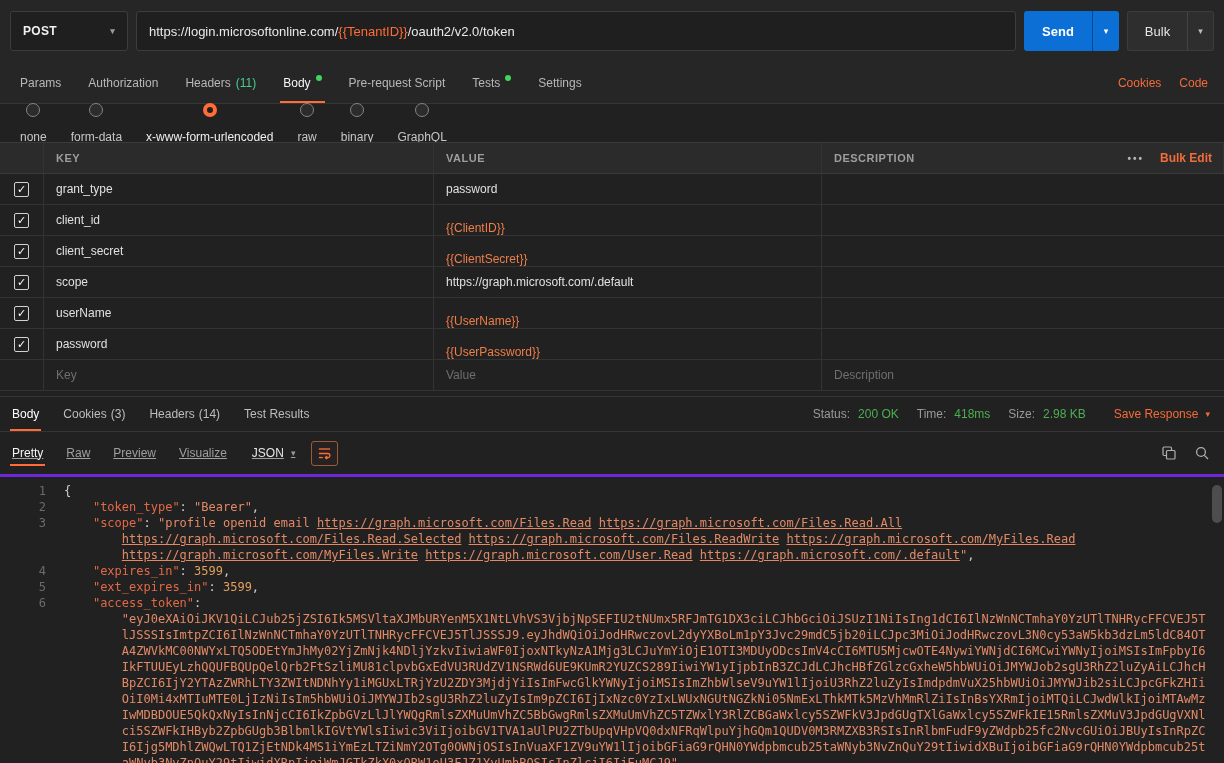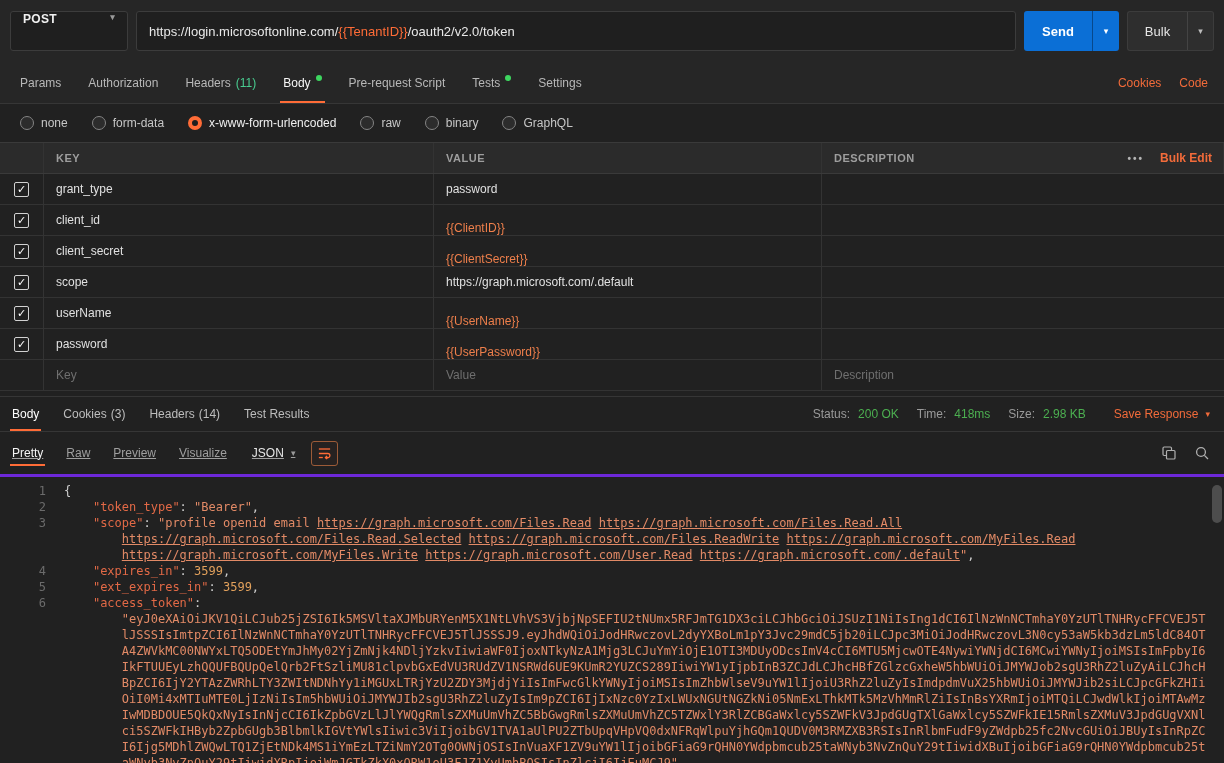--- a/index.html
+++ b/index.html
@@ -6,21 +6,21 @@
   html,body { background:#1a1a1a; }
   .app {
     width:1224px; height:763px; overflow:hidden; position:relative;
     background:#212121; color:#e0e0e0;
     font-family:"Liberation Sans", sans-serif; font-size:12px;
   }
   
   .request-bar { height:62px; background:#262626; display:flex; align-items:center; padding:0 10px; gap:8px; }
   .method-select {
     width:118px; height:40px; background:#1f1f1f; border:1px solid #3c3c3c; border-radius:3px;
-    display:flex; justify-content:space-between; padding:0 12px;
+    display:flex; align-items:center; justify-content:space-between; padding:0 12px;
     color:#f0f0f0; font-weight:bold; letter-spacing:.3px; cursor:pointer;
   }
   .chev { color:#9a9a9a; font-size:9px; }
   .url-input {
     flex:1; height:40px; background:#1f1f1f; border:1px solid #3c3c3c; border-radius:3px;
     display:flex; align-items:center; padding:0 12px; font-size:13px; color:#e8e8e8;
     white-space:nowrap; overflow:hidden; cursor:text;
   }
   .url-var { color:#ff6c37; }
   .btn-group { display:flex; height:40px; }
@@ -37,21 +37,21 @@
     display:flex; align-items:stretch; padding:0 16px 0 20px; color:#b8b8b8; }
   .req-tab { display:flex; align-items:center; gap:5px; margin-right:27px; cursor:pointer; position:relative; }
   .req-tab.active { color:#f7f7f7; }
   .req-tab.active::after { content:""; position:absolute; left:-3px; right:-3px; bottom:0; height:2px; background:#ff6c37; }
   .count-green { color:#49cc90; }
   .dot { width:6px; height:6px; border-radius:50%; background:#3dd65f; transform:translateY(-5px); }
   .req-tabs-right { margin-left:auto; display:flex; align-items:center; gap:18px; }
   .link { color:#f26b3a; cursor:pointer; }
   
   .modes { height:38px; display:flex; align-items:center; gap:24px; padding:0 20px; color:#c7c7c7; background:#212121; }
-  .mode { display:flex; align-items:center; gap:7px; cursor:pointer; }
+  .mode { display:flex; align-items:center; gap:13px; cursor:pointer;flex-direction:column; }
   .radio { width:14px; height:14px; border-radius:50%; border:1px solid #848484; background:#2c2c2c; flex:none; }
   .mode.selected .radio { border:4px solid #ff6c37; background:#1f1f1f; }
   .mode.selected { color:#f0f0f0; }
   
   .kv-row { display:grid; grid-template-columns:44px 390px 388px 1fr; height:31px;
     border-bottom:1px solid #333; align-items:stretch; }
   .kv-header { height:32px; background:#2b2b2b; border-top:1px solid #3a3a3a; border-bottom:1px solid #3a3a3a;
     color:#9e9e9e; font-size:11px; font-weight:bold; letter-spacing:.5px; position:relative; }
   .kv-cell { display:flex; align-items:center; padding:0 12px; border-right:1px solid #333; overflow:hidden; white-space:nowrap; }
   .kv-cell:last-child { border-right:none; }

